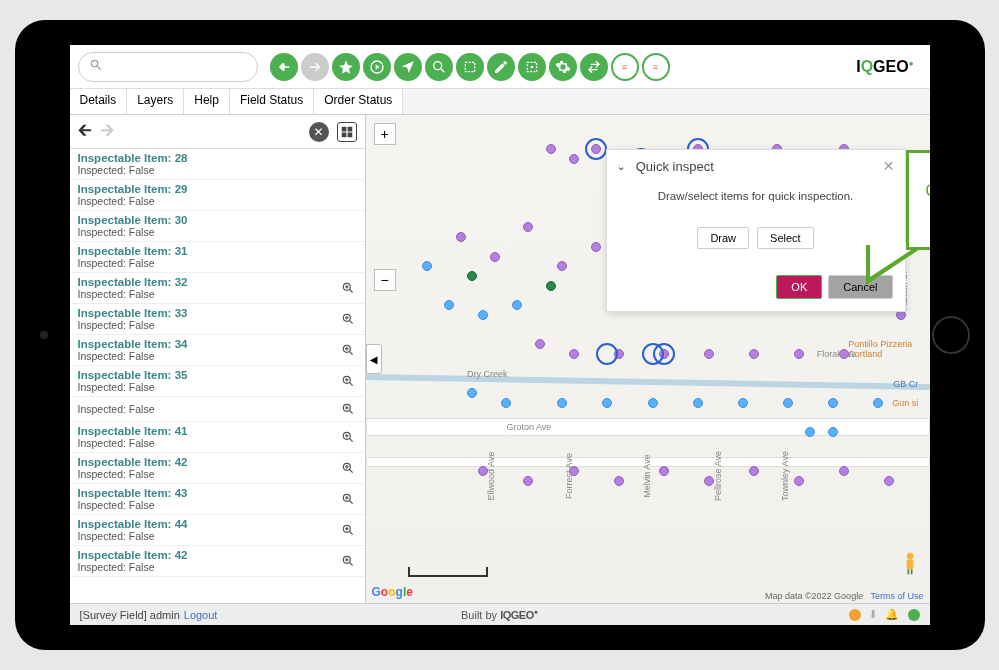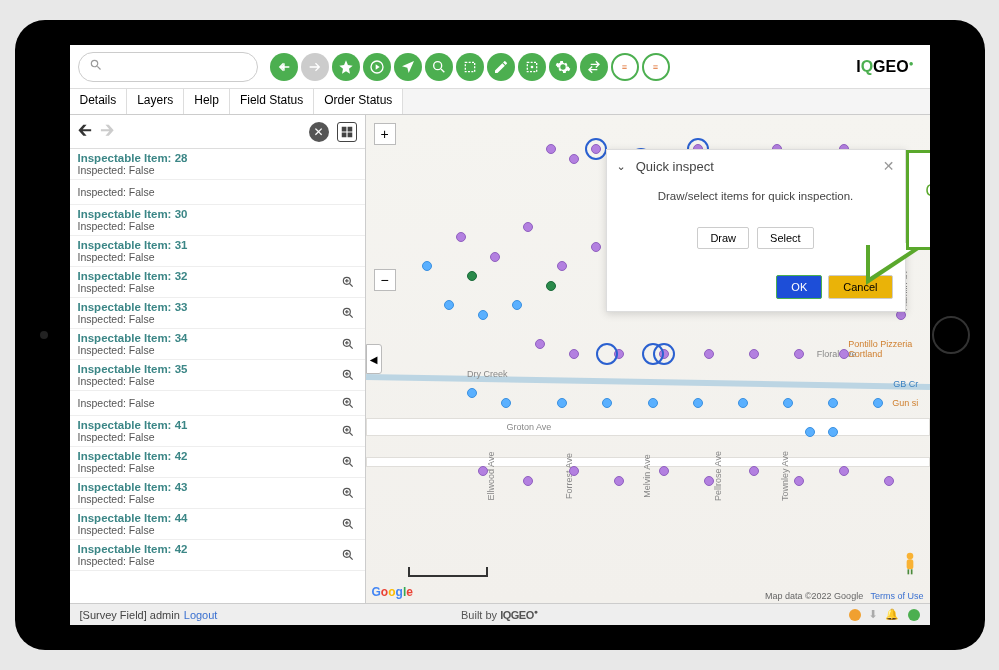--- a/index.html
+++ b/index.html
@@ -71,22 +71,22 @@
 .dialog { position: absolute; top: 34px; left: 240px; width: 300px; background: #fff; border: 1px solid #ddd; box-shadow: 0 2px 8px rgba(0,0,0,0.15); z-index: 10; }
 .dialog-header { display: flex; align-items: center; padding: 8px 10px; font-size: 13px; color: #444; }
 .dialog-header .chev { margin-right: 10px; font-size: 11px; cursor: pointer; }
 .dialog-close { margin-left: auto; color: #999; cursor: pointer; font-size: 14px; }
 .dialog-body { padding: 8px 18px 14px; text-align: center; font-size: 11.5px; color: #444; }
 .dialog-body .instruction { margin-bottom: 25px; }
 .dialog-body .btn-row { display: flex; justify-content: center; gap: 8px; margin-bottom: 12px; }
 .dialog-body .btn-row button { padding: 4px 12px; font-size: 11px; border: 1px solid #ccc; background: #fff; border-radius: 2px; cursor: pointer; }
 .dialog-body .count-row { margin-bottom: 10px; }
 .dialog-footer { display: flex; justify-content: flex-end; gap: 6px; padding: 0 12px 12px; }
-.dialog-footer button { padding: 5px 14px; font-size: 11px; border: 1px solid #ccc; background: #eab308; border-radius: 2px; cursor: pointer; }
-.dialog-footer button.primary { background: #1d4ed8; color: #fff; border-color: #4CAF50; }
+.dialog-footer button { padding: 5px 14px; font-size: 11px; border: 1px solid #ccc; background: #a3a3a3; border-radius: 2px; cursor: pointer; }
+.dialog-footer button.primary { background: #be185d; color: #fff; border-color: #4CAF50; }
 
 .callout { position: absolute; top: 35px; left: 540px; width: 210px; height: 100px; background: #fff; border: 3px solid #5aa82c; display: flex; align-items: center; justify-content: center; text-align: center; padding: 10px; font-size: 16px; color: #5aa82c; z-index: 20; }
 .callout-pointer { position: absolute; top: 130px; left: 500px; width: 0; height: 0; z-index: 19; }
 .callout-pointer::before { content: ''; position: absolute; border-top: 40px solid #5aa82c; border-left: 0px solid transparent; border-right: 60px solid transparent; }
 .callout-pointer::after { content: ''; position: absolute; top: -2px; left: 4px; border-top: 34px solid #fff; border-left: 0px solid transparent; border-right: 52px solid transparent; }
 
 .footer-bar { height: 22px; background: #eee; border-top: 1px solid #ccc; display: flex; align-items: center; padding: 0 10px; font-size: 11px; color: #444; }
 .footer-bar .logout { color: #3a70d0; margin-left: 4px; cursor: pointer; }
 .footer-bar .center { position: absolute; left: 50%; transform: translateX(-50%); color: #555; }
 .footer-bar .built-brand { font-weight: 900; letter-spacing: -0.5px; }
@@ -211,20 +211,21 @@
               <div class="item-zoom">
                 <svg viewBox="0 0 24 24">
                   <circle cx="10" cy="10" r="6" fill="none" stroke="#555" stroke-width="2"></circle>
                   <path d="M10 7v6M7 10h6" stroke="#555" stroke-width="2"></path>
                   <path d="M15 15l5 5" stroke="#555" stroke-width="2"></path>
                 </svg>
               </div>
             </div>
             <div class="item-row hide-zoom">
               <div class="item-text">
+                <div class="item-title">Inspectable Item: 29</div>
                 <div class="item-subtitle">Inspected: False</div>
               </div>
               <div class="item-zoom">
                 <svg viewBox="0 0 24 24">
                   <circle cx="10" cy="10" r="6" fill="none" stroke="#555" stroke-width="2"></circle>
                   <path d="M10 7v6M7 10h6" stroke="#555" stroke-width="2"></path>
                   <path d="M15 15l5 5" stroke="#555" stroke-width="2"></path>
                 </svg>
               </div>
             </div>

